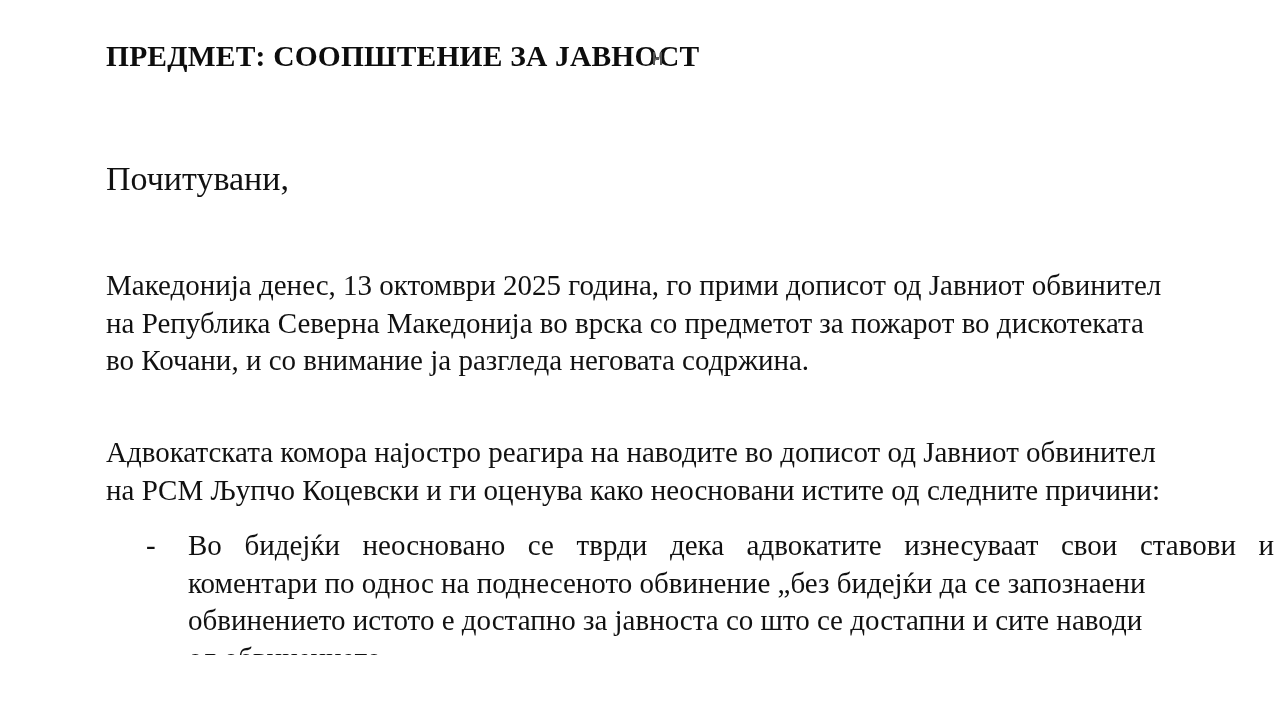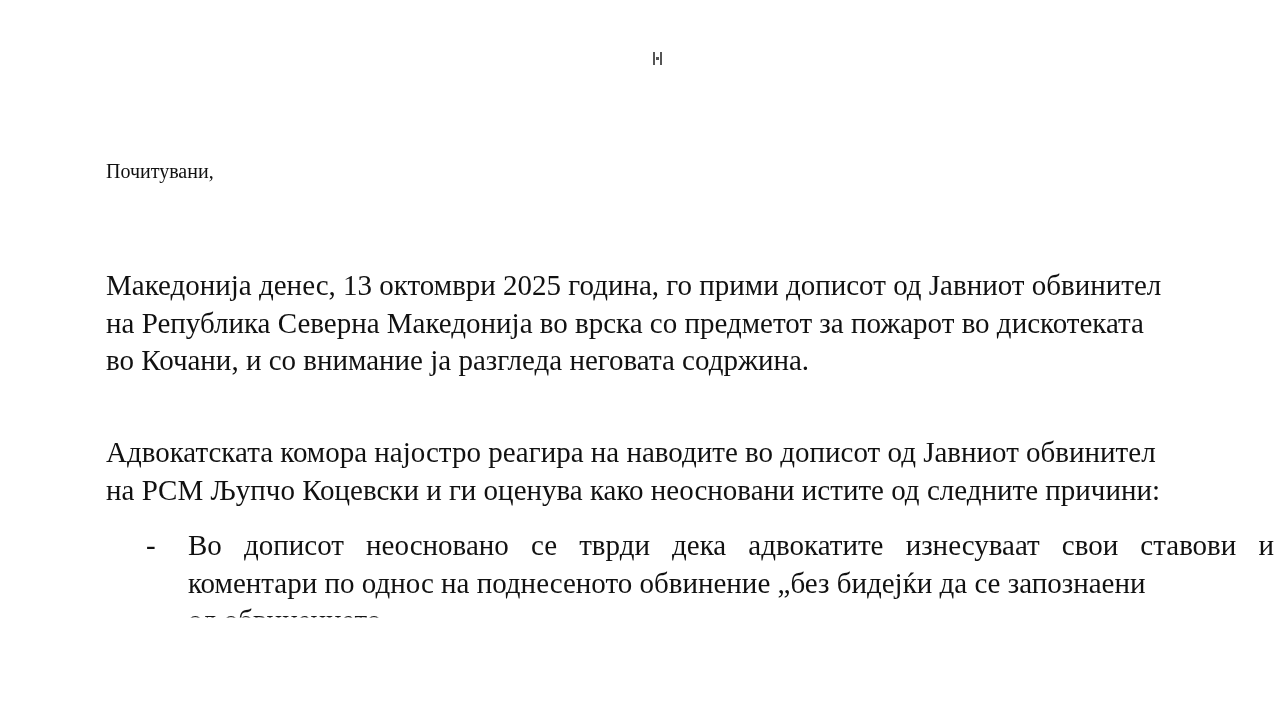--- a/index.html
+++ b/index.html
@@ -49,21 +49,21 @@
       left: 1px;
       top: 5px;
       width: 3px;
       height: 3px;
       background: #555;
     }
     .salutation {
       position: absolute;
       left: 106px;
       top: 160px;
-      font-size: 20px;
+      font-size: 34px;
       white-space: nowrap;
     }
     .para {
       position: absolute;
       left: 106px;
       width: 1180px;
       font-size: 29px;
       line-height: 37.5px;
     }
     .line {
@@ -104,37 +104,39 @@
     }
     .line.cut {
       clip-path: inset(0 0 22px 0);
     }
   </style>
 </head>
 <body>
 
 <div class="page">
 
+  <div class="title">ПРЕДМЕТ: СООПШТЕНИЕ ЗА ЈАВНОСТ</div>
   <div class="cursor-mark"></div>
 
   <div class="salutation">Почитувани,</div>
 
   <div class="para p1">
     <span class="line">Македонија денес, 13 октомври 2025 година, го прими дописот од Јавниот обвинител</span>
     <span class="line">на Република Северна Македонија во врска со предметот за пожарот во дискотеката</span>
     <span class="line">во Кочани, и со внимание ја разгледа неговата содржина.</span>
   </div>
 
   <div class="para p2">
     <span class="line">Адвокатската комора најостро реагира на наводите во дописот од Јавниот обвинител</span>
     <span class="line">на РСМ Љупчо Коцевски и ги оценува како неосновани истите од следните причини:</span>
   </div>
 
   <div class="bullet-block">
     <span class="bullet-dash">-</span>
     <div class="bullet-text">
-      <span class="line justify">Во дописот неосновано се тврди дека адвокатите изнесуваат свои ставови и</span>
+      <span class="line justify">Во бидејќи неосновано се тврди дека адвокатите изнесуваат свои ставови и</span>
       <span class="line">коментари по однос на поднесеното обвинение „без бидејќи да се запознаени</span>
+      <span class="line">обвинението истото е достапно за јавноста со што се достапни и сите наводи</span>
       <span class="line cut">од обвинението</span>
     </div>
   </div>
 
 </div>
 
 </body></html>

